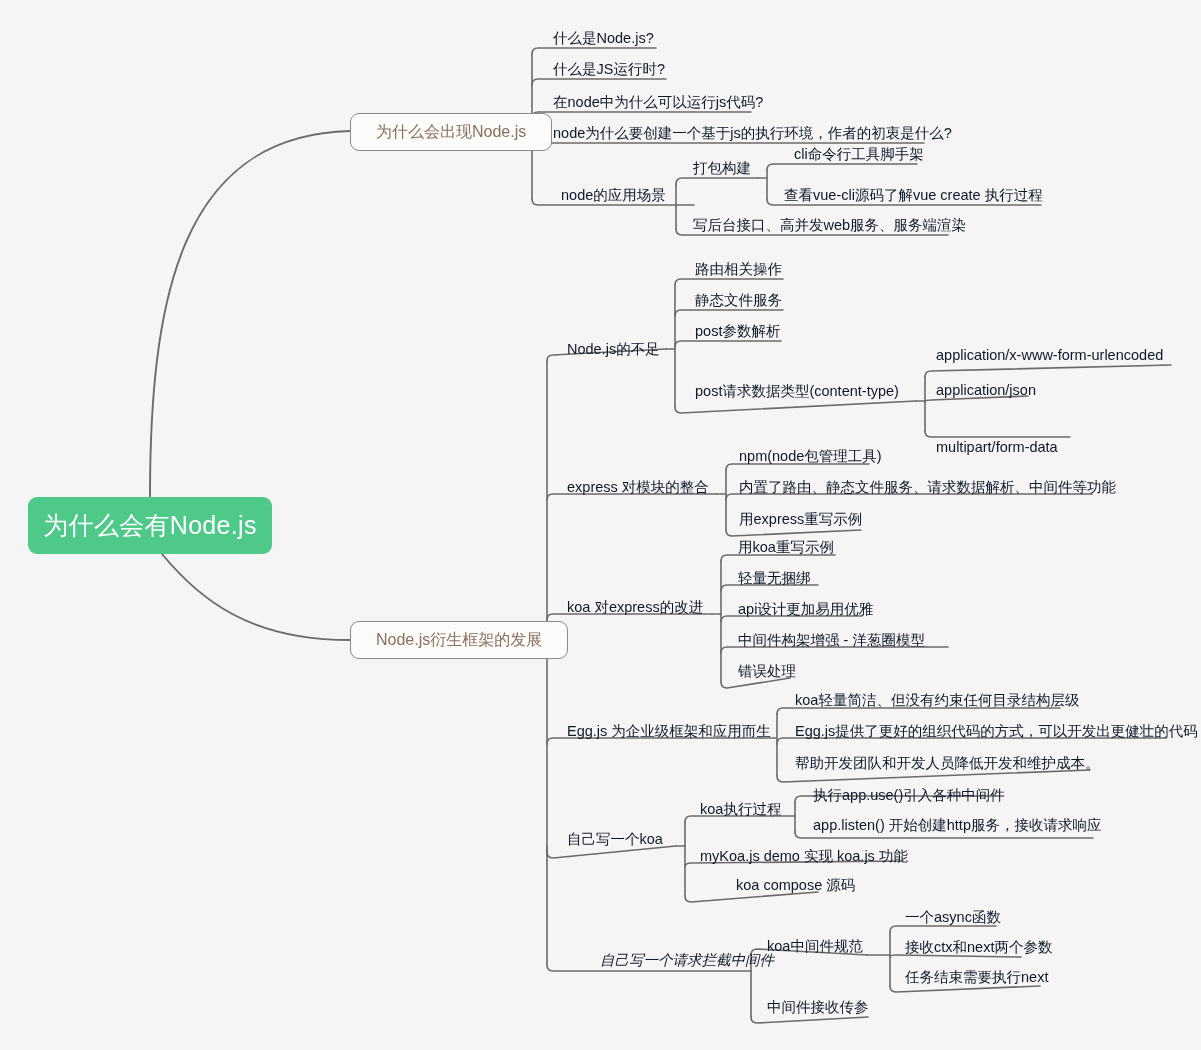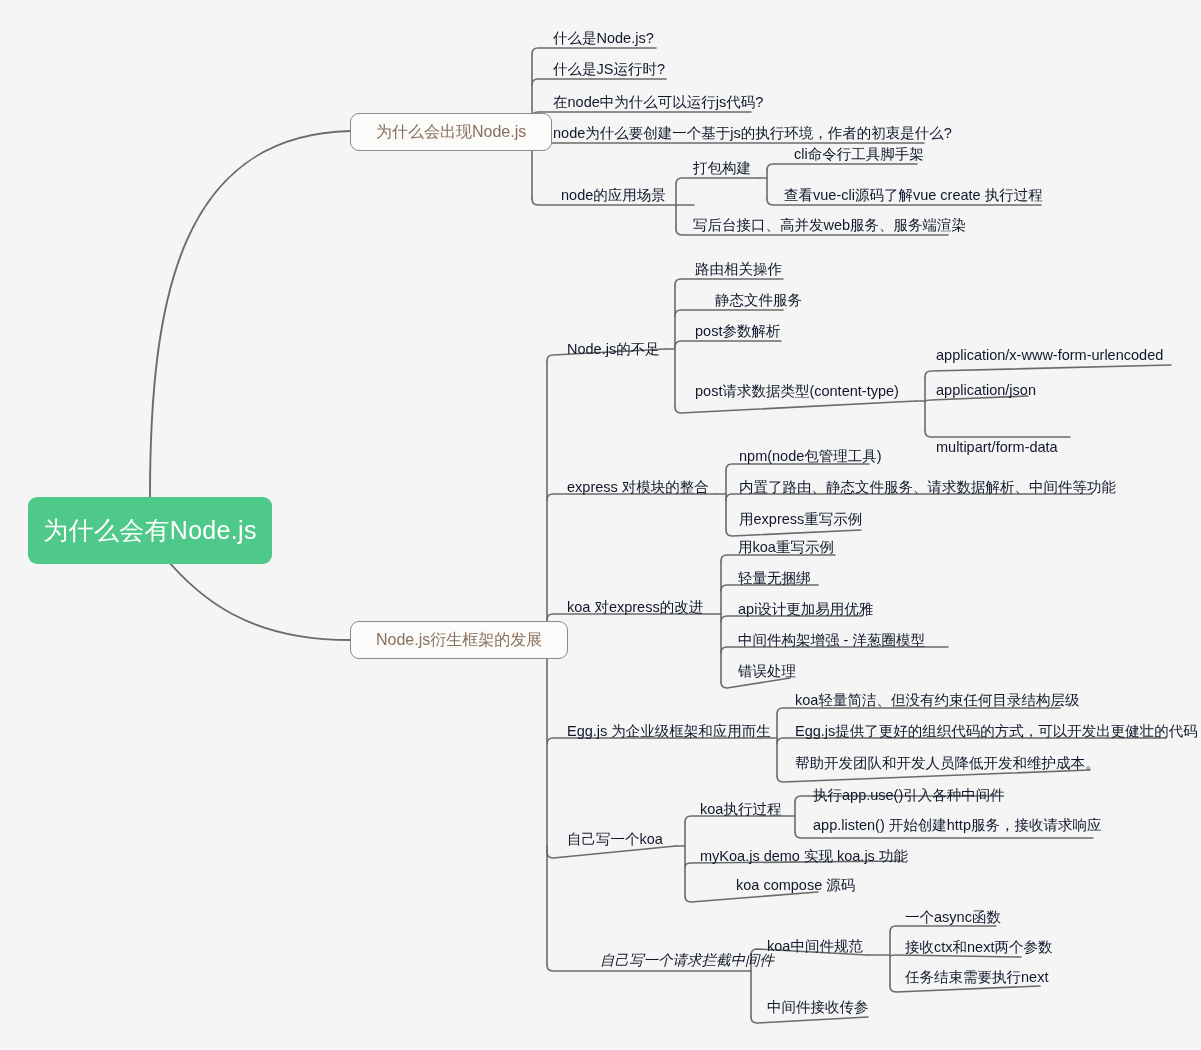--- a/index.html
+++ b/index.html
@@ -19,21 +19,21 @@
   }
   #wires {
     position: absolute; left: 0; top: 0;
     width: 1201px; height: 1050px;
     pointer-events: none;
   }
   
   .root-node {
     position: absolute;
     left: 28px; top: 497px;
-    width: 244px; height: 67px;
+    width: 244px; height: 57px;
     background: #4ec98a;
     border-radius: 9px;
     display: flex; align-items: center; justify-content: center;
     color: #ffffff;
     font-size: 25px;
     letter-spacing: .3px;
     white-space: nowrap;
     z-index: 5;
   }
   
@@ -205,21 +205,21 @@
   <div class="topic lv4" style="left:771px; top:145px;margin-left:16px;">cli命令行工具脚手架</div>
 
   <div class="topic lv4" style="left:777px; top:186px;">查看vue-cli源码了解vue create 执行过程</div>
 
   <div class="topic lv3" style="left:686px; top:216px;">写后台接口、高并发web服务、服务端渲染</div>
 
   <div class="topic lv2" style="left:560px; top:340px;">Node.js的不足</div>
 
   <div class="topic lv3" style="left:688px; top:260px;">路由相关操作</div>
 
-  <div class="topic lv3" style="left:708px; top:291px;">静态文件服务</div>
+  <div class="topic lv3" style="left:688px; top:291px;">静态文件服务</div>
 
   <div class="topic lv3" style="left:688px; top:322px;">post参数解析</div>
 
   <div class="topic lv3" style="left:688px; top:382px;">post请求数据类型(content-type)</div>
 
   <div class="topic lv4" style="left:929px; top:346px;">application/x-www-form-urlencoded</div>
 
   <div class="topic lv4" style="left:929px; top:381px;">application/json</div>
 
   <div class="topic lv4" style="left:929px; top:418px;margin-top:20px;">multipart/form-data</div>

